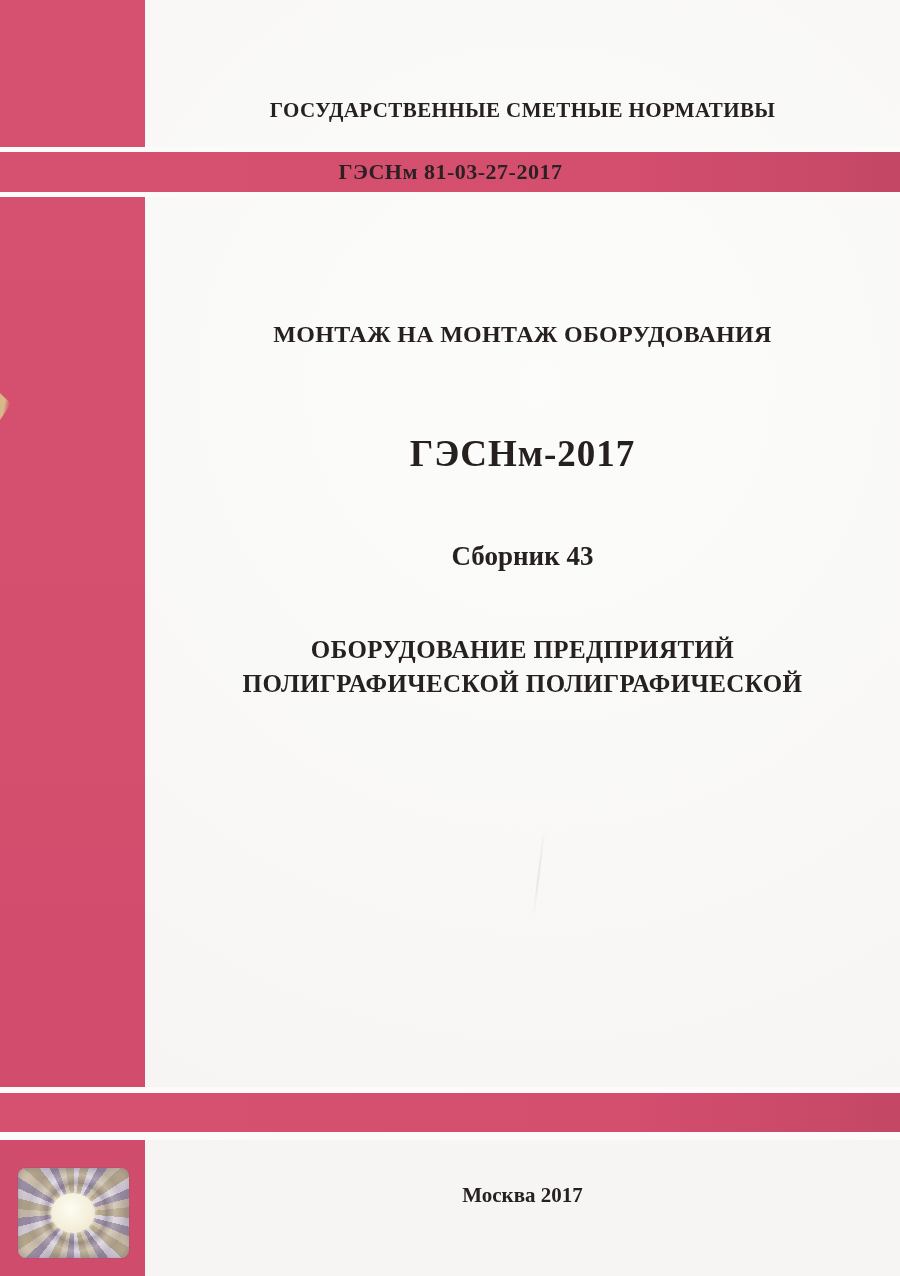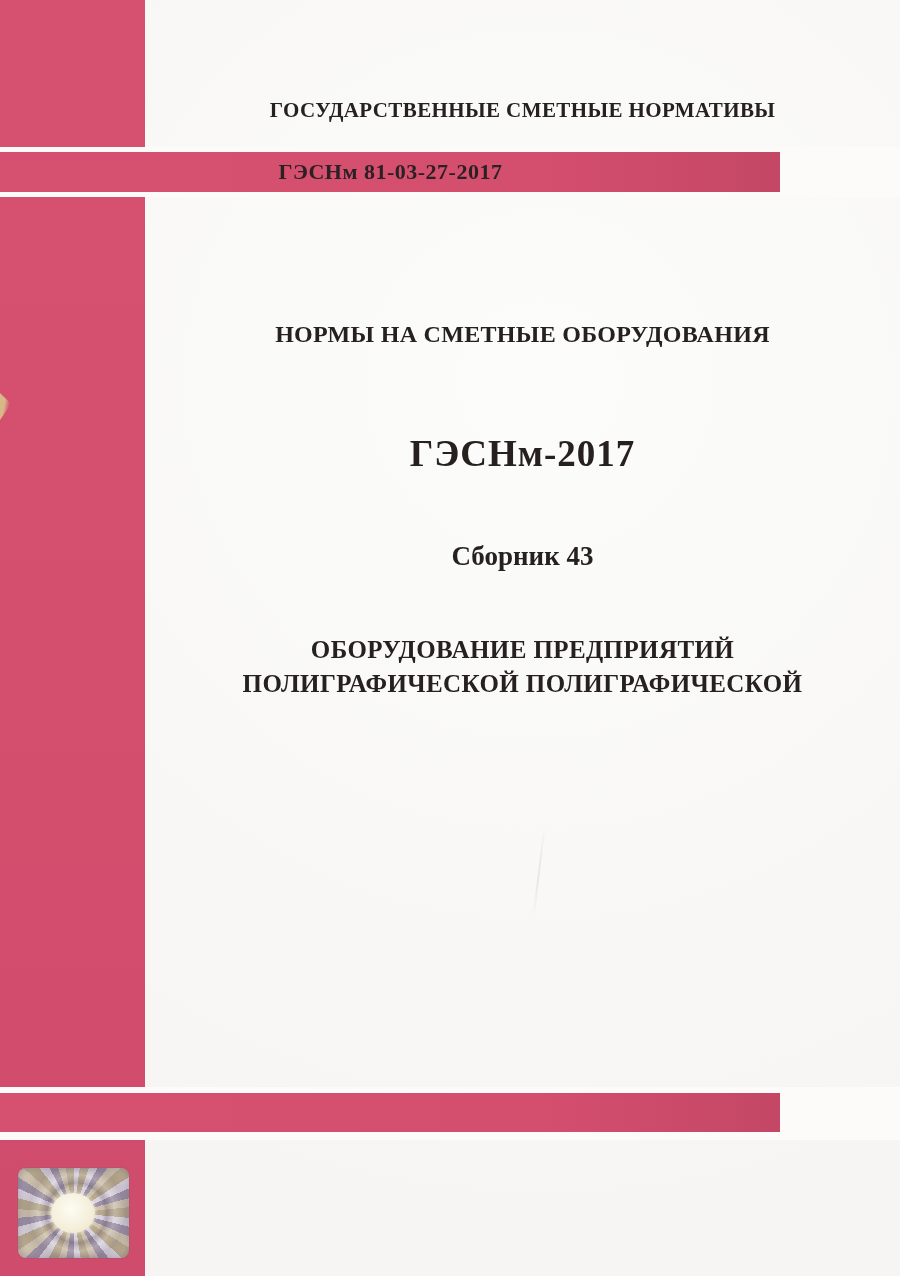--- a/index.html
+++ b/index.html
@@ -32,21 +32,21 @@
     position:absolute;left:0;top:0;width:145px;height:1276px;
     background:linear-gradient(180deg,#d65070 0%,var(--accent) 55%,#d04c6c 100%);
     z-index:1;
   }
   .white-strip{
     position:absolute;left:0;width:900px;background:#fcfbfa;z-index:2;
   }
   .white-strip.top{top:147px;height:50px;}
   .white-strip.bottom{top:1087px;height:53px;}
   .pink-band{
-    position:absolute;left:0;width:780px;
+    position:absolute;left:0;width:900px;
     background:linear-gradient(90deg,#d7527100,#00000000),linear-gradient(90deg,#d65070 0%,var(--accent) 70%,#c44766 100%);
     z-index:3;
   }
   .pink-band.top{top:152px;height:40px;display:flex;align-items:center;justify-content:center;}
   .pink-band.bottom{top:1093px;height:39px;}
   .code-label{
     font-weight:bold;font-size:22px;color:var(--band-text);
     letter-spacing:0.5px;
     padding-left:145px; 
     transform:translateX(-72px);
@@ -107,34 +107,35 @@
   <div class="white-strip top"></div>
   <div class="white-strip bottom"></div>
 
   <div class="content-text series">ГОСУДАРСТВЕННЫЕ СМЕТНЫЕ НОРМАТИВЫ</div>
 
   <div class="pink-band top">
     <span class="code-label">ГЭСНм 81-03-27-2017</span>
   </div>
 
   <div class="content-text subtitle">
-    <div>НОРМЫ НА СМЕТНЫЕ ОБОРУДОВАНИЯ</div>
+    <div>МОНТАЖ НА МОНТАЖ ОБОРУДОВАНИЯ</div>
   </div>
 
   <div class="content-text edition">ГЭСНм-2017</div>
 
   <div class="content-text volume">Сборник 43</div>
 
   <div class="content-text main-title">
     <div>ОБОРУДОВАНИЕ ПРЕДПРИЯТИЙ</div>
     <div>ПОЛИГРАФИЧЕСКОЙ ПОЛИГРАФИЧЕСКОЙ</div>
   </div>
 
   <div class="pink-band bottom"></div>
 
+  <div class="content-text imprint">Москва 2017</div>
 
   <div class="hologram">
     <div class="holo-ring"></div>
     <div class="holo-circle"></div>
   </div>
 
   <div class="blemish"></div>
   <div class="crease"></div>
 
 </div>

